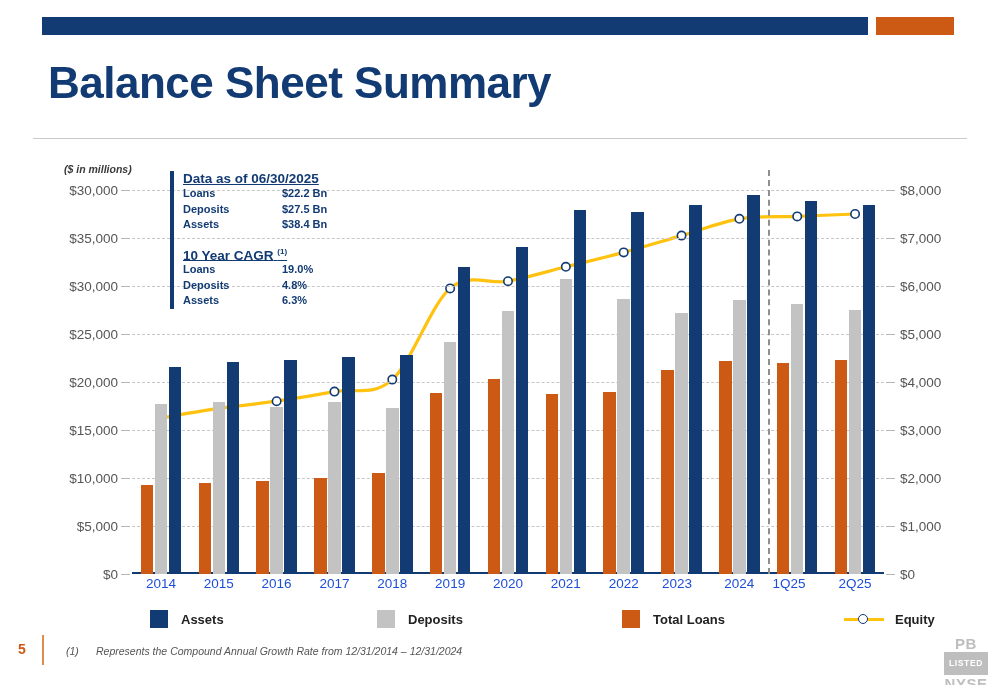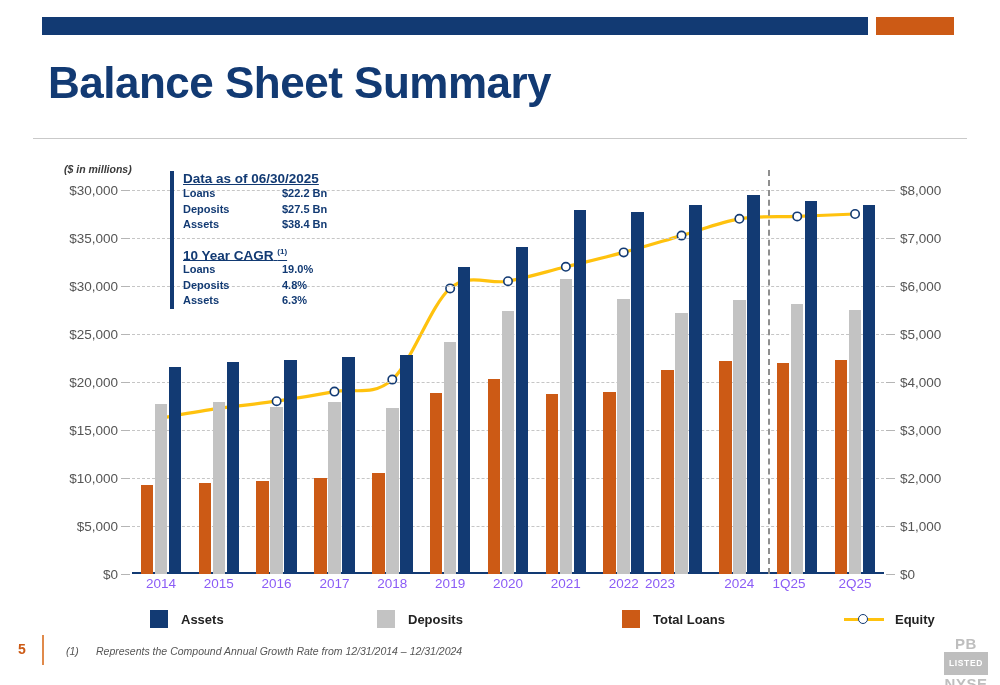--- a/index.html
+++ b/index.html
@@ -36,21 +36,21 @@
   .ytick.right{left:896px;text-align:left;}
   .tickdash{position:absolute;width:9px;height:0;border-top:1px solid #b5b5b5;}
 
   
   .group{position:absolute;bottom:0;height:100%;}
   .bar{position:absolute;bottom:0;}
   .bar.assets{background:#123A73;}
   .bar.deposits{background:#C3C3C3;}
   .bar.loans{background:#CC5A15;}
   .xlab{
-    position:absolute;top:386px;font-size:13.5px;color:#8b5cf6;
+    position:absolute;top:386px;font-size:13.5px;color:#1d4ed8;
     text-align:center;white-space:nowrap;
   }
 
   
   .sep{position:absolute;top:-20px;height:404px;width:0;
        border-left:2px dashed #8f8f8f;}
 
   
   .eqsvg{position:absolute;left:0;top:0;width:100%;height:100%;overflow:visible;}
 
@@ -202,21 +202,21 @@
         <div class="bar loans" style="left: 0px; width: 12.5px; height: 181.92px;"></div>
         <div class="bar deposits" style="left: 14px; width: 12.5px; height: 274.56px;"></div>
         <div class="bar assets" style="left: 28px; width: 12.5px; height: 362.4px;"></div>
       </div>
       <div class="xlab" style="left: 461.692px; width: 60px;">2022</div>
       <div class="group" style="left: 529.288px; width: 40.5px;">
         <div class="bar loans" style="left: 0px; width: 12.5px; height: 204px;"></div>
         <div class="bar deposits" style="left: 14px; width: 12.5px; height: 261.12px;"></div>
         <div class="bar assets" style="left: 28px; width: 12.5px; height: 368.64px;"></div>
       </div>
-      <div class="xlab" style="left: 498px; width: 60px;">2023</div>
+      <div class="xlab" style="left: 515px; width: 60px;">2023</div>
       <div class="group" style="left: 587.135px; width: 40.5px;">
         <div class="bar loans" style="left: 0px; width: 12.5px; height: 212.64px;"></div>
         <div class="bar deposits" style="left: 14px; width: 12.5px; height: 273.6px;"></div>
         <div class="bar assets" style="left: 28px; width: 12.5px; height: 378.72px;"></div>
       </div>
       <div class="xlab" style="left: 577.385px; width: 60px;">2024</div>
       <div class="group" style="left: 644.981px; width: 40.5px;">
         <div class="bar loans" style="left: 0px; width: 12.5px; height: 211.2px;"></div>
         <div class="bar deposits" style="left: 14px; width: 12.5px; height: 269.76px;"></div>
         <div class="bar assets" style="left: 28px; width: 12.5px; height: 372.96px;"></div>

